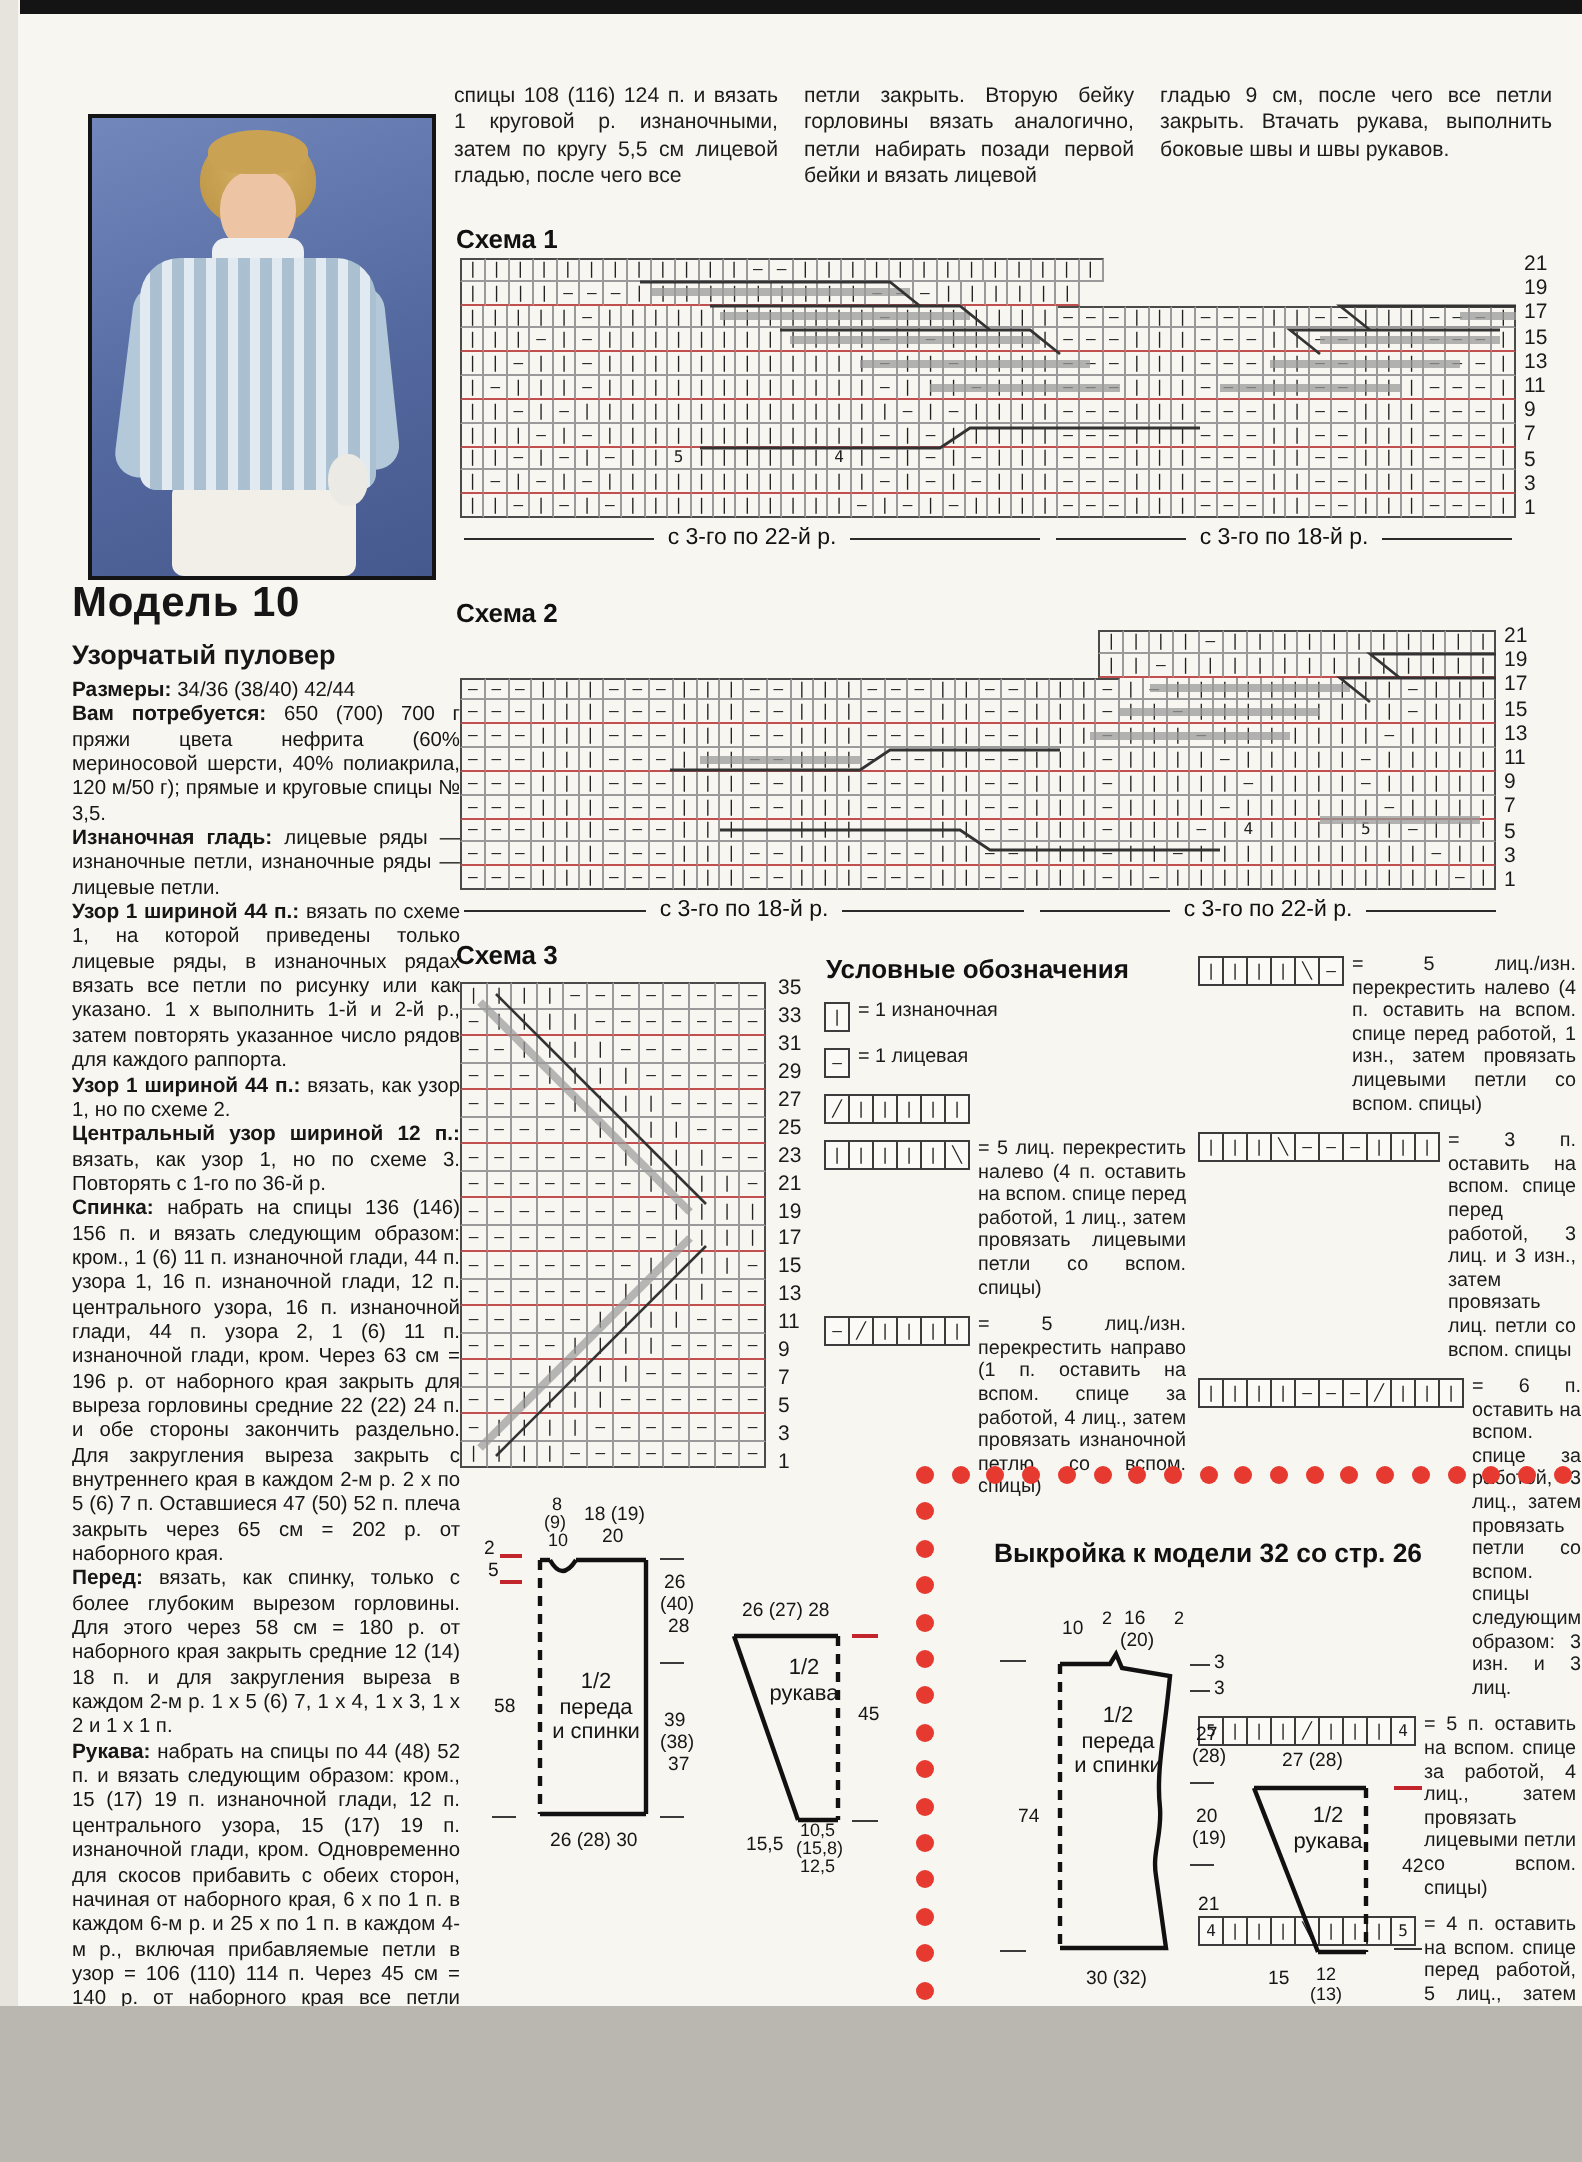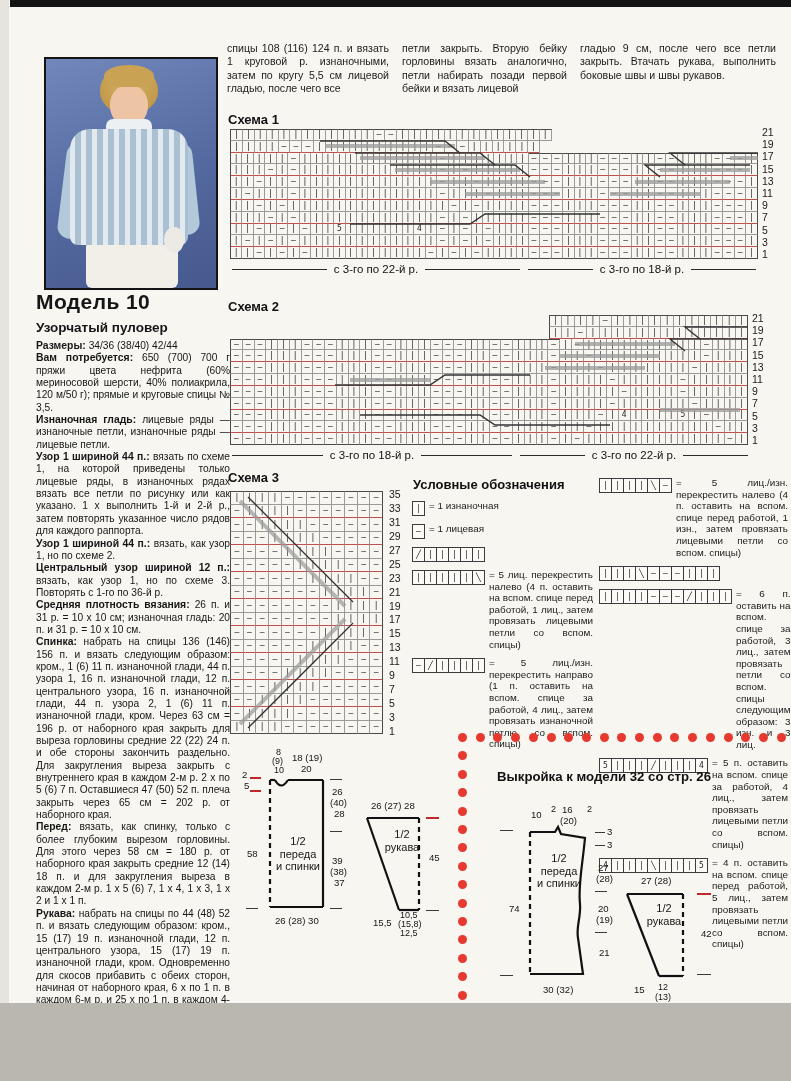--- a/index.html
+++ b/index.html
@@ -83,21 +83,20 @@
 <div class="abs leftcol">
   <div class="model-title">Модель 10</div>
   <div class="model-sub">Узорчатый пуловер</div>
   <div id="model-paragraphs">
         <p><b>Размеры: </b>34/36 (38/40) 42/44</p>
         <p><b>Вам потребуется: </b>650 (700) 700 г пряжи цвета нефрита (60% мериносовой шерсти, 40% полиакрила, 120 м/50 г); прямые и круговые спицы № 3,5.</p>
         <p><b>Изнаночная гладь: </b>лицевые ряды — изнаночные петли, изнаночные ряды — лицевые петли.</p>
         <p><b>Узор 1 шириной 44 п.: </b>вязать по схеме 1, на которой приведены только лицевые ряды, в изнаночных рядах вязать все петли по рисунку или как указано. 1 х выполнить 1-й и 2-й р., затем повторять указанное число рядов для каждого раппорта.</p>
         <p><b>Узор 1 шириной 44 п.: </b>вязать, как узор 1, но по схеме 2.</p>
         <p><b>Центральный узор шириной 12 п.: </b>вязать, как узор 1, но по схеме 3. Повторять с 1-го по 36-й р.</p>
-        <p><b>Средняя плотность вязания: </b>26 п. и 31 р. = 10 х 10 см; изнаночная гладь: 20 п. и 31 р. = 10 х 10 см.</p>
         <p><b>Спинка: </b>набрать на спицы 136 (146) 156 п. и вязать следующим образом: кром., 1 (6) 11 п. изнаночной глади, 44 п. узора 1, 16 п. изнаночной глади, 12 п. центрального узора, 16 п. изнаночной глади, 44 п. узора 2, 1 (6) 11 п. изнаночной глади, кром. Через 63 см = 196 р. от наборного края закрыть для выреза горловины средние 22 (22) 24 п. и обе стороны закончить раздельно. Для закругления выреза закрыть с внутреннего края в каждом 2-м р. 2 х по 5 (6) 7 п. Оставшиеся 47 (50) 52 п. плеча закрыть через 65 см = 202 р. от наборного края.</p>
         <p><b>Перед: </b>вязать, как спинку, только с более глубоким вырезом горловины. Для этого через 58 см = 180 р. от наборного края закрыть средние 12 (14) 18 п. и для закругления выреза в каждом 2-м р. 1 х 5 (6) 7, 1 х 4, 1 х 3, 1 х 2 и 1 х 1 п.</p>
         <p><b>Рукава: </b>набрать на спицы по 44 (48) 52 п. и вязать следующим образом: кром., 15 (17) 19 п. изнаночной глади, 12 п. центрального узора, 15 (17) 19 п. изнаночной глади, кром. Одновременно для скосов прибавить с обеих сторон, начиная от наборного края, 6 х по 1 п. в каждом 6-м р. и 25 х по 1 п. в каждом 4-м р., включая прибавляемые петли в узор = 106 (110) 114 п. Через 45 см = 140 р. от наборного края все петли закрыть.</p>
       </div>
 </div>
 <div class="abs pagenum">34</div>
 
 <div class="abs schema-title" style="left:228px;top:112px;">Схема 1</div>
 <div class="abs" style="left:230px;top:129px;width:528px;height:130px;">
   <div class="chart" id="chart-s1" style="width:100%;height:100%;">
@@ -1579,20 +1578,21 @@
           <span class="lcell">|</span>
           <span class="lcell">|</span>
           <span class="lcell">╲</span>
           <span class="lcell">–</span>
           <span class="lcell">–</span>
           <span class="lcell">–</span>
           <span class="lcell">|</span>
           <span class="lcell">|</span>
           <span class="lcell">|</span>
         </span>
+        <span class="leg-text">= 3 п. оставить на вспом. спице перед работой, 3 лиц. и 3 изн., затем провязать лиц. петли со вспом. спицы</span>
       </div>
       <div class="leg-item">
         <span class="leg-sym">
           <span class="lcell">|</span>
           <span class="lcell">|</span>
           <span class="lcell">|</span>
           <span class="lcell">|</span>
           <span class="lcell">–</span>
           <span class="lcell">–</span>
           <span class="lcell">–</span>

